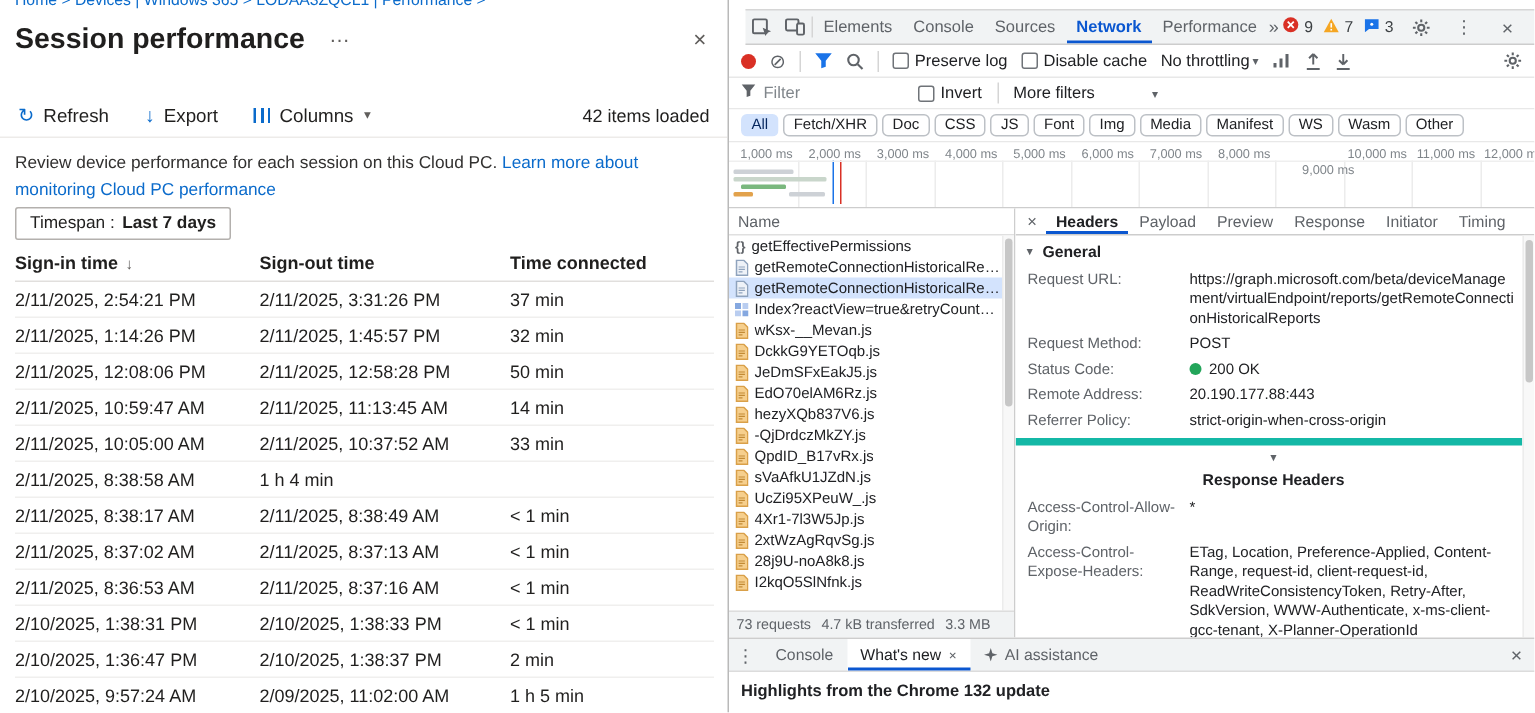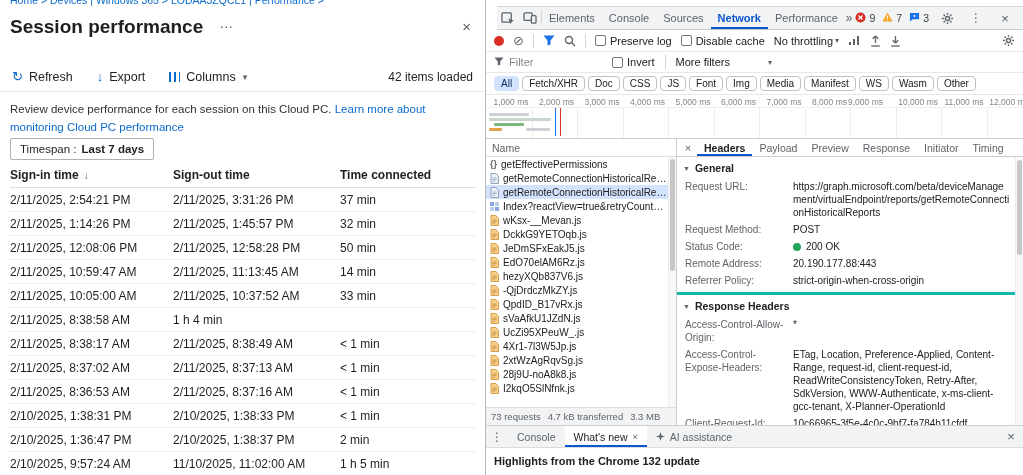--- a/index.html
+++ b/index.html
@@ -88,21 +88,21 @@
   
   .dt-detail { position:absolute; top:139px; left:191px; right:0; bottom:50px; background:#fff; overflow:hidden; }
   .det-tabs { height:18px; display:flex; align-items:stretch; border-bottom:1px solid #cdcdcd; padding-left:2px; }
   .det-close { width:18px; display:flex; align-items:center; justify-content:center; color:#5f6368; font-size:11px; }
   .det-tabs-inner { display:flex; overflow:hidden; }
   .det-tab { padding:0 7px; display:flex; align-items:center; color:#5f6368; font-size:10.5px; white-space:nowrap; }
   .det-tab.selected { color:#202124; font-weight:700; box-shadow:inset 0 -2px 0 var(--accent-blue,#0b57d0); }
   .det-body { position:absolute; top:18px; left:0; right:8px; bottom:0; overflow:hidden; font-size:10px; }
   .sec-head { display:flex; align-items:center; gap:5px; padding:5px 0 4px 6px; font-weight:700; font-size:10.5px; color:#202124; }
   .sec-head .tri { font-size:7px; color:#5f6368; }
-  .sec-head.bordered { border-top:3px solid #14b8a6; margin-top:3px; }
+  .sec-head.bordered { border-top:5px solid #14b8a6; margin-top:3px;flex-direction:column; }
   .kv { display:grid; grid-template-columns:104px 1fr; gap:0 4px; padding:2px 4px 2px 8px; line-height:13px; }
   .kv .k { color:#5f6368; word-break:break-word; }
   .kv .v { color:#202124; word-break:break-word; }
   .kv .v.brk { word-break:break-all; }
   .dot { display:inline-block; width:8px; height:8px; border-radius:50%; background:var(--status-green,#23a55a); margin-right:5px; vertical-align:-1px; }
   .det-scroll { position:absolute; top:18px; right:0; width:8px; bottom:0; background:#f8f8f8; border-left:1px solid #ececec; }
   .det-thumb { position:absolute; top:3px; left:1px; width:5px; height:95px; background:#c7c7c7; border-radius:3px; }
   
   .dt-drawer { position:absolute; left:0; right:0; bottom:0; height:50px; background:#fff; border-top:1px solid #cdcdcd; }
   .drawer-tabs { height:22px; background:var(--toolbar-bg,#f1f3f4); border-bottom:1px solid #dcdcdc; display:flex; align-items:stretch; }
@@ -211,21 +211,21 @@
             <div class="tcell">2/10/2025, 1:38:33 PM</div>
             <div class="tcell">&lt; 1 min</div>
           </div>
           <div class="trow">
             <div class="tcell">2/10/2025, 1:36:47 PM</div>
             <div class="tcell">2/10/2025, 1:38:37 PM</div>
             <div class="tcell">2 min</div>
           </div>
           <div class="trow">
             <div class="tcell">2/10/2025, 9:57:24 AM</div>
-            <div class="tcell">11/10/2025, 11:02:00 AM</div>
+            <div class="tcell">2/09/2025, 11:02:00 AM</div>
             <div class="tcell">1 h 5 min</div>
           </div>
         </div>
     </div>
   </section>
 
   <section class="devtools">
 
     <div class="dt-tabbar">
       <span class="dt-ico">
@@ -387,21 +387,21 @@
         <span class="tl-label" style="left: 182px;">4,000 ms</span>
         <span class="tl-grid" style="left: 227.5px;"></span>
         <span class="tl-label" style="left: 227.5px;">5,000 ms</span>
         <span class="tl-grid" style="left: 273px;"></span>
         <span class="tl-label" style="left: 273px;">6,000 ms</span>
         <span class="tl-grid" style="left: 318.5px;"></span>
         <span class="tl-label" style="left: 318.5px;">7,000 ms</span>
         <span class="tl-grid" style="left: 364px;"></span>
         <span class="tl-label" style="left: 364px;">8,000 ms</span>
         <span class="tl-grid" style="left: 409.5px;"></span>
-        <span class="tl-label" style="left: 400px;">9,000 ms</span>
+        <span class="tl-label" style="left: 420px; margin-top: 11px;">9,000 ms</span>
         <span class="tl-grid" style="left: 455px;"></span>
         <span class="tl-label" style="left: 455px;">10,000 ms</span>
         <span class="tl-grid" style="left: 500.5px;"></span>
         <span class="tl-label" style="left: 500.5px;">11,000 ms</span>
         <span class="tl-label" style="left: 546px;">12,000 ms</span>
         <span class="tl-bar" style="left: 3px; top: 18px; width: 40px; background: rgb(205, 209, 214);"></span>
         <span class="tl-bar" style="left: 3px; top: 23px; width: 62px; background: rgb(201, 214, 203);"></span>
         <span class="tl-bar" style="left: 8px; top: 28px; width: 30px; background: rgb(122, 184, 126);"></span>
         <span class="tl-bar" style="left: 40px; top: 33px; width: 24px; background: rgb(205, 209, 214);"></span>
         <span class="tl-bar" style="left: 3px; top: 33px; width: 13px; background: rgb(226, 162, 76);"></span>

